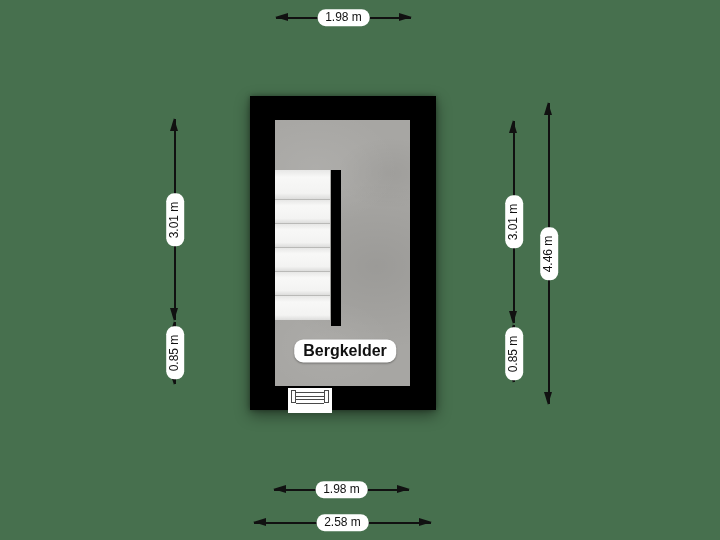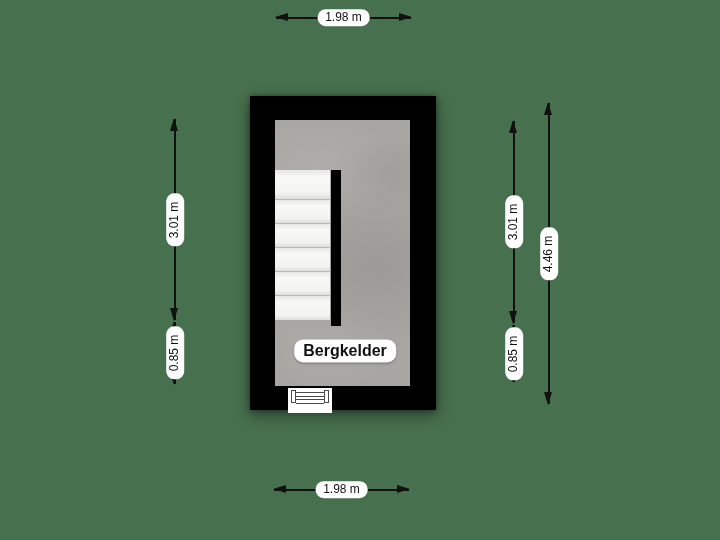--- a/index.html
+++ b/index.html
@@ -201,14 +201,20 @@
     <span class="dlabel">4.46 m</span>
   </div>
 
   <div class="dim dim-h" style="left:273px; top:485px; width:137px;">
     <div class="dline"></div>
     <span class="ah ah-l"></span>
     <span class="ah ah-r"></span>
     <span class="dlabel">1.98 m</span>
   </div>
 
+  <div class="dim dim-h" style="left:253px; top:518px; width:179px;">
+    <div class="dline"></div>
+    <span class="ah ah-l"></span>
+    <span class="ah ah-r"></span>
+    <span class="dlabel">2.58 m</span>
+  </div>
 
 </div>
 
 </body></html>

